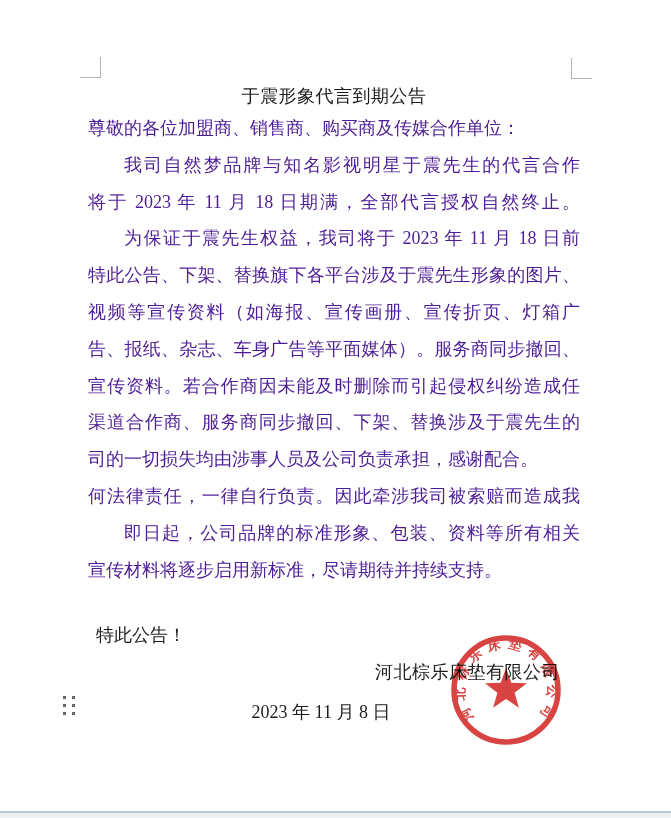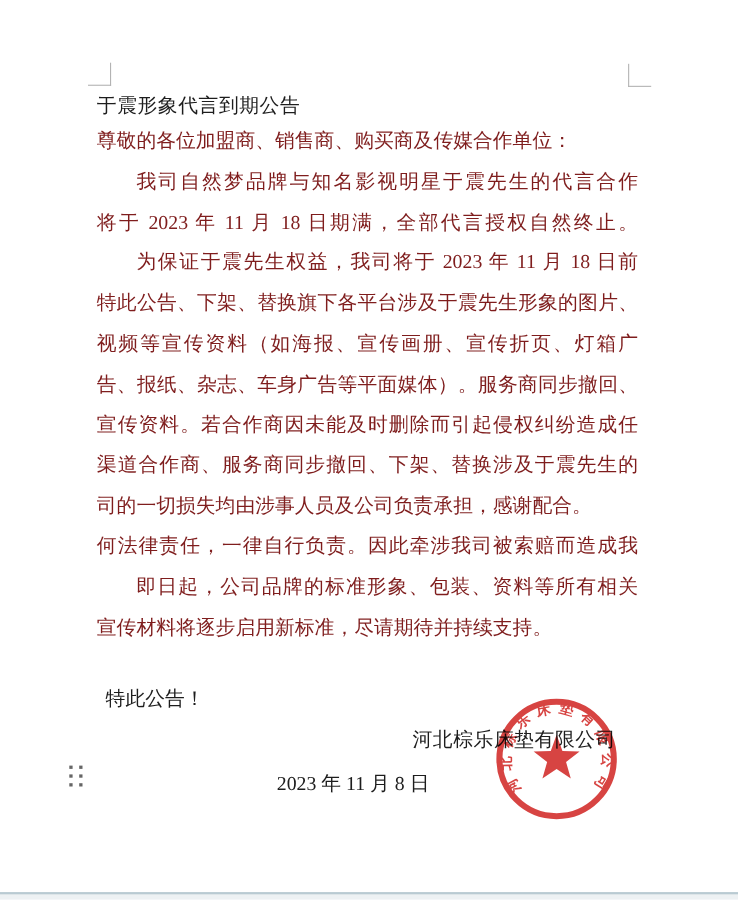--- a/index.html
+++ b/index.html
@@ -17,29 +17,29 @@
   }
   
   .corner-mark { position: absolute; width: 21px; height: 21px; }
   .corner-mark.tl { left: 80px; top: 57px; border-right: 1px solid #b3b3b3; border-bottom: 1px solid #b3b3b3; }
   .corner-mark.tr { left: 571px; top: 58px; border-left: 1px solid #b3b3b3; border-bottom: 1px solid #b3b3b3; }
 
   .doc-title {
     position: absolute;
     left: 88px; top: 84px; width: 492px;
     font-size: 18px; font-weight: normal;
-    text-align: left;
+    text-align: center;
     letter-spacing: 0.5px;
     color: #1d1d1d;
   }
   .doc-body {
     position: absolute;
     left: 88px; top: 110px; width: 492px;
     font-size: 18px;
-    color: #7f1d1d;
+    color: #4c1d95;
   }
   .doc-body .line {
     line-height: 36.8px;
     white-space: nowrap;
     text-justify: inter-character;
   }
   .doc-body .line.justify {
     white-space: normal;
     text-align: justify;
     text-align-last: justify;

